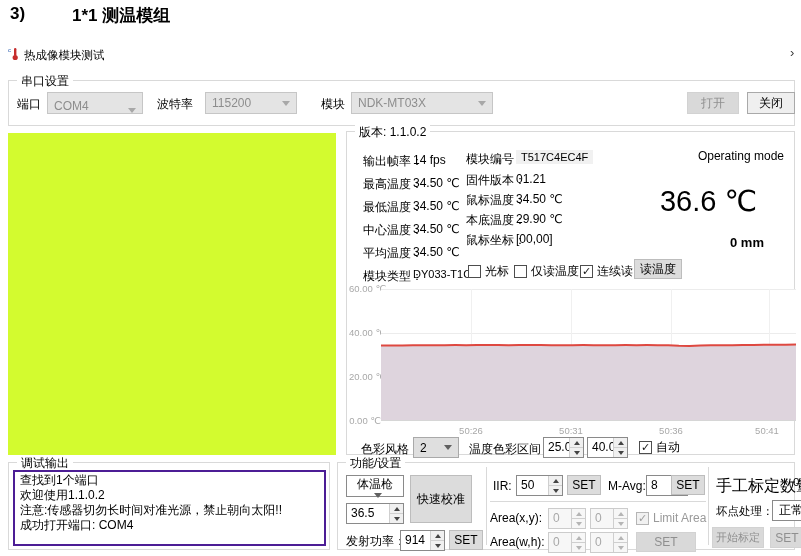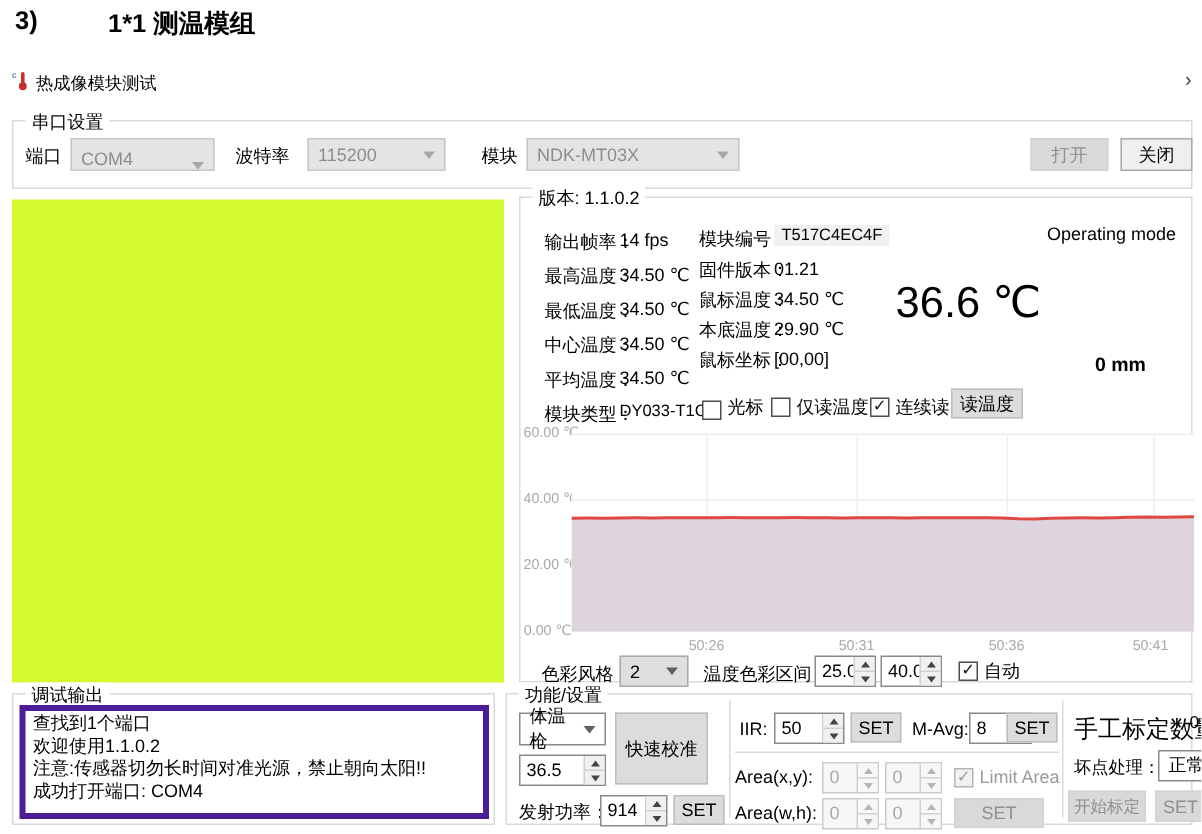--- a/index.html
+++ b/index.html
@@ -121,24 +121,24 @@
     <div class="abs lbl" style="left:119px; top:40px;">固件版本：</div>
     <div class="abs val" style="left:169px; top:40px;">01.21</div>
     <div class="abs lbl" style="left:119px; top:60px;">鼠标温度：</div>
     <div class="abs val" style="left:169px; top:60px;">34.50 ℃</div>
     <div class="abs lbl" style="left:119px; top:80px;">本底温度：</div>
     <div class="abs val" style="left:169px; top:80px;">29.90 ℃</div>
     <div class="abs lbl" style="left:119px; top:100px;">鼠标坐标：</div>
     <div class="abs val" style="left:169px; top:100px;">[00,00]</div>
 
     <div class="abs" style="right:10px; top:17px;">Operating mode</div>
-    <div class="abs" style="left:250px; top:52px; width:160px; text-align:left; font-size:29px;">36.6 ℃</div>
+    <div class="abs" style="left:250px; top:52px; width:160px; text-align:right; font-size:29px;">36.6 ℃</div>
     <div class="abs" style="left:370px; top:103px; width:60px; text-align:center; font-weight:bold; font-size:13px;">0 mm</div>
 
-    <div class="cb" style="left:121px; top:131px;align-items:flex-end;">
+    <div class="cb" style="left:121px; top:131px;">
       <span class="box"></span>
       <span class="cb-label">光标</span>
     </div>
     <div class="cb" style="left:167px; top:131px;">
       <span class="box"></span>
       <span class="cb-label">仅读温度</span>
     </div>
     <div class="cb" style="left:233px; top:131px;">
       <span class="box">✓</span>
       <span class="cb-label">连续读</span>
@@ -198,32 +198,32 @@
         </span>
     </div>
     <div class="cb" style="left:292px; top:307px;">
       <span class="box">✓</span>
       <span class="cb-label">自动</span>
     </div>
   </div>
 
   <div class="groupbox" style="left:8px; top:462px; width:322px; height:88px;">
     <div class="legend">调试输出</div>
-    <div class="abs" style="left:4px; top:7px; width:313px; height:76px; border:4px solid #4c1d95; padding:1px 5px; overflow:hidden;">
+    <div class="abs" style="left:4px; top:7px; width:313px; height:76px; border:2px solid #4c1d95; padding:1px 5px; overflow:hidden;">
       <div class="debug-line">查找到1个端口</div>
       <div class="debug-line">欢迎使用1.1.0.2</div>
       <div class="debug-line">注意:传感器切勿长时间对准光源，禁止朝向太阳!!</div>
       <div class="debug-line">成功打开端口: COM4</div>
     </div>
   </div>
 
   <div class="groupbox" style="left:337px; top:462px; width:458px; height:88px;">
     <div class="legend">功能/设置</div>
 
-    <div class="sel" style="left:8px; top:12px; width:58px;">
+    <div class="sel" style="left:8px; top:12px; width:58px;flex-direction:column;">
       <span>体温枪</span>
       <span class="chev"></span>
     </div>
     <div class="btn" style="left:72px; top:12px; width:62px; height:48px;">快速校准</div>
     <div class="spin" style="left:8px; top:40px; width:58px;">
       <span class="spin-val">36.5</span>
       <span class="spin-btns">
           <span class="sb">
             <span class="tri-up"></span>
           </span>

